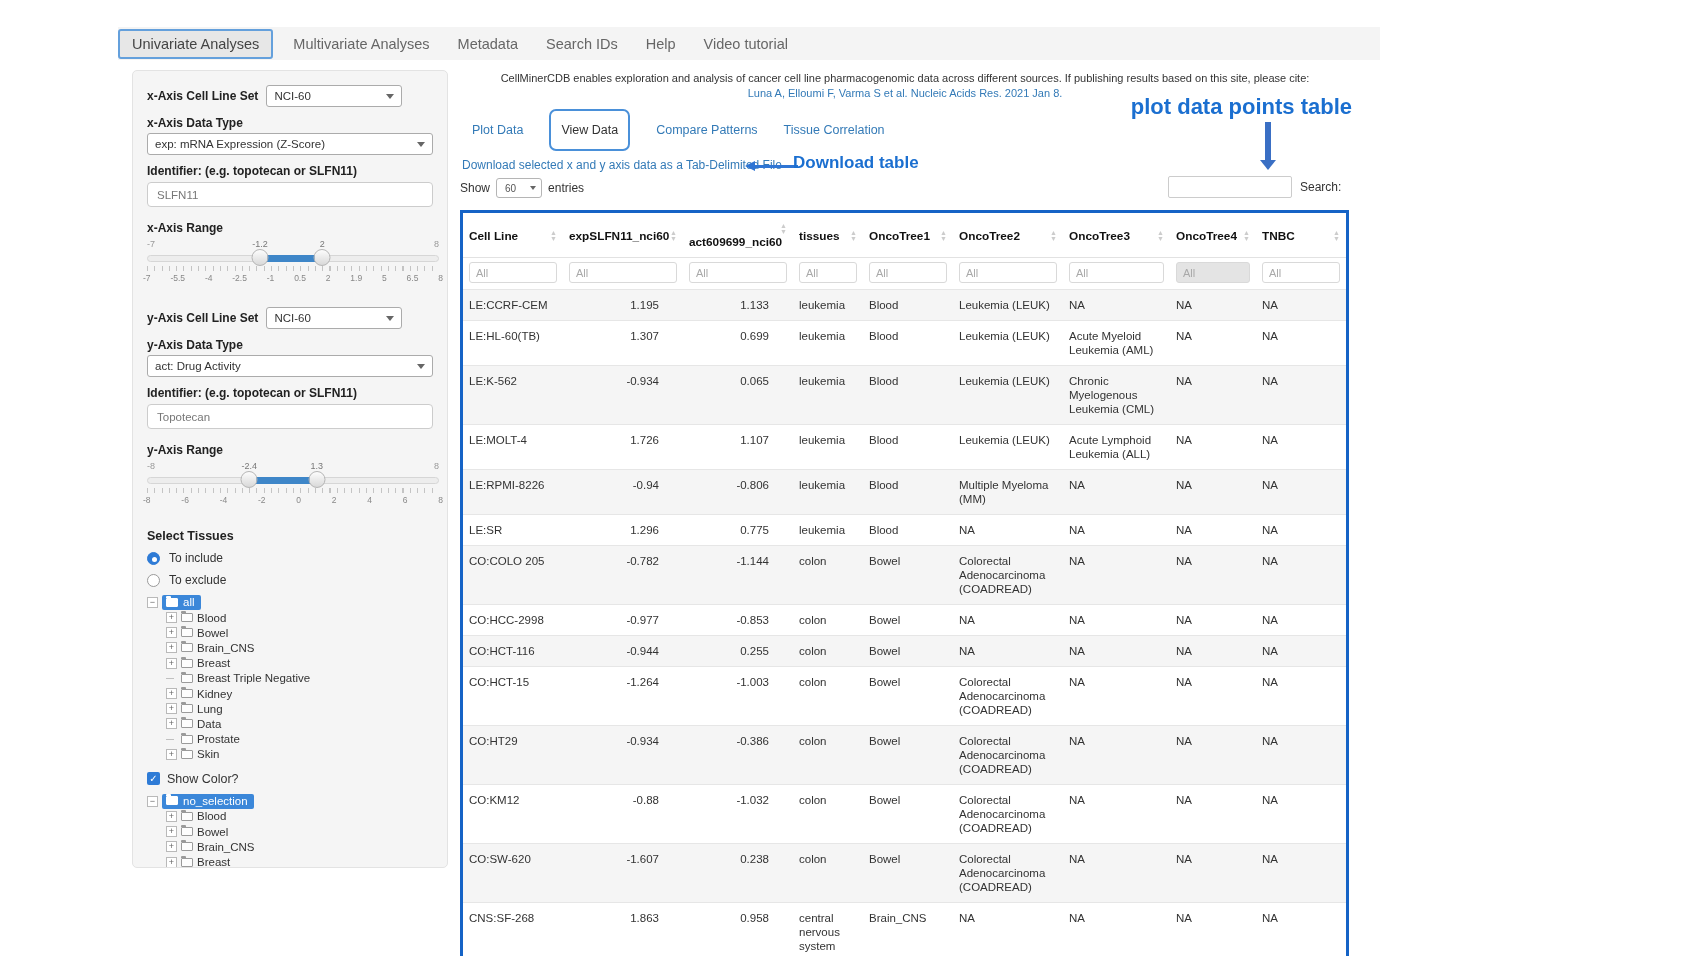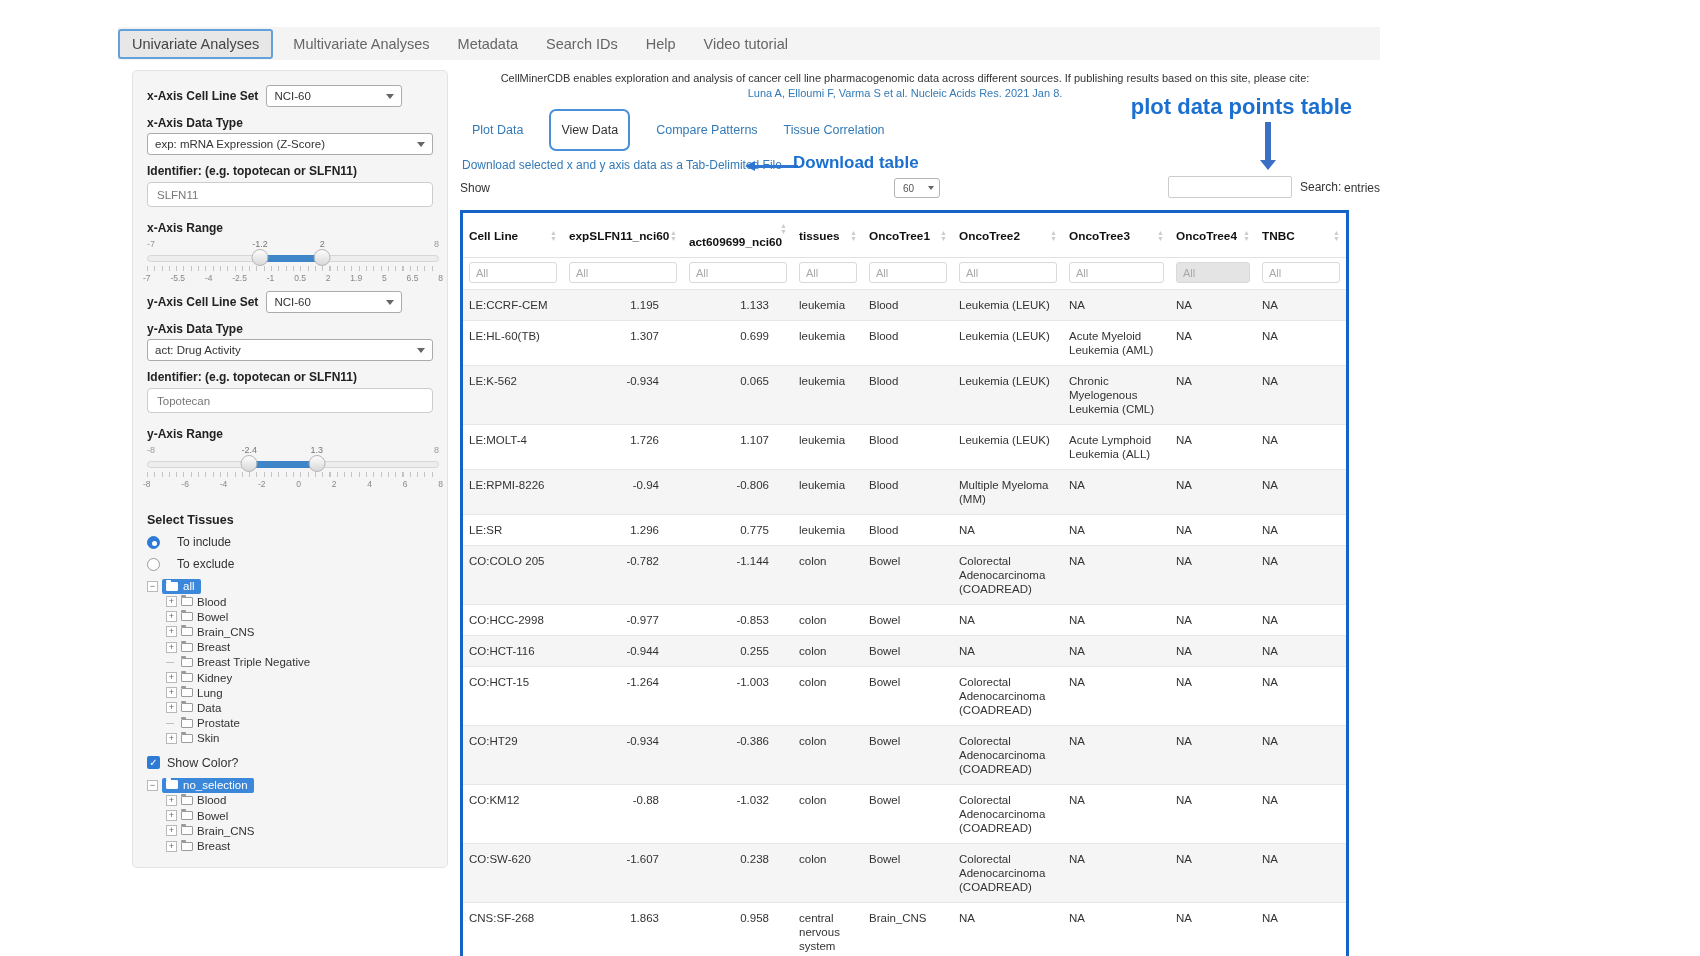--- a/index.html
+++ b/index.html
@@ -26,21 +26,21 @@
   .slider { position:relative; height:52px; margin-top:4px; width:292px; }
   .sl-minmax { position:absolute; top:0; font-size:9px; color:#999; }
   .sl-bubble { position:absolute; top:0; font-size:9px; color:#777; transform:translateX(-50%); }
   .sl-track { position:absolute; top:16px; left:0; right:0; height:7px; background:#ededed; border:1px solid #d6d6d6; border-radius:4px; }
   .sl-bar { position:absolute; top:16px; height:7px; background:#3e86c8; }
   .sl-handle { position:absolute; top:10px; width:17px; height:17px; border-radius:50%; background:linear-gradient(#fdfdfd,#d8d8d8); border:1px solid #b5b5b5; transform:translateX(-50%); cursor:pointer; }
   .sl-ticks { position:absolute; top:27px; left:0; right:0; height:5px; background:repeating-linear-gradient(90deg,#c4c4c4 0 1px,transparent 1px 7.3px); }
   .sl-ticklabels { position:absolute; top:34px; left:-4px; right:-4px; display:flex; justify-content:space-between; font-size:8.5px; color:#888; }
 
   
-  .radio-row { display:flex; align-items:center; gap:17px; margin-top:8px; font-size:12px; cursor:pointer; }
+  .radio-row { display:flex; align-items:center; gap:9px; margin-top:8px; font-size:12px; cursor:pointer; }
   .radio { width:13px; height:13px; border-radius:50%; border:1px solid #9a9a9a; background:#fff; position:relative; }
   .radio.on { border-color:#2e7bd6; background:#2e7bd6; }
   .radio.on::after { content:""; position:absolute; left:4px; top:4px; width:5px; height:5px; background:#fff; border-radius:50%; }
   .chk-row { display:flex; align-items:center; gap:7px; margin-top:10px; font-size:12.5px; cursor:pointer; }
   .chk { width:13px; height:13px; background:#2e7bd6; border-radius:2px; color:#fff; font-size:10px; line-height:13px; text-align:center; }
 
   
   .tree { margin-top:8px; font-size:11.5px; color:#333; }
   .tree-root { display:flex; align-items:center; gap:4px; }
   .expander { width:11px; height:11px; min-width:11px; border:1px solid #b9b9b9; background:#fff; font-size:9px; line-height:9px; text-align:center; color:#666; cursor:pointer; }
@@ -56,21 +56,21 @@
   
   .main { position:absolute; left:460px; top:72px; width:920px; }
   .citation { width:890px; text-align:center; font-size:11px; color:#333; }
   .cite-link { color:#337ab7; font-size:11px; margin-top:3px; text-align:center; width:890px; cursor:pointer; }
   .subtabs { display:flex; align-items:center; gap:26px; margin:10px 0 0 12px; font-size:12.5px; }
   .subtab { color:#337ab7; cursor:pointer; }
   .subtab.boxed { color:#333; border:2px solid #4a90d9; border-radius:7px; padding:12px 10px; }
   .dl-row { margin:7px 0 0 2px; font-size:12px; position:relative; }
   .dl-link { color:#337ab7; cursor:pointer; }
   .controls-row { position:relative; margin-top:6px; height:24px; font-size:12px; }
-  .show-group { display:flex; align-items:center; gap:20px;justify-content:space-between; }
+  .show-group { display:flex; align-items:center; gap:6px; }
   .entries-sel { width:46px; height:20px; border:1px solid #b5b5b5; border-radius:3px; background:#fff; font-size:10px; color:#555; display:flex; align-items:center; padding:0 14px 0 8px; position:relative; cursor:pointer; }
   .entries-sel::after { content:""; position:absolute; right:5px; top:7px; border-left:3.5px solid transparent; border-right:3.5px solid transparent; border-top:4.5px solid #666; }
   .search-input { position:absolute; left:708px; top:-2px; width:124px; height:22px; border:1px solid #ccc; border-radius:2px; background:#fff; }
   .search-label { position:absolute; left:840px; top:2px; font-size:12px; color:#333; }
 
   
   .ann-plot { position:absolute; right:28px; top:22px; font-size:22px; font-weight:bold; color:#1b6fd0; white-space:nowrap; }
   .ann-down-arrow { position:absolute; left:805px; top:50px; width:6px; height:38px; background:#3a6fc4; }
   .ann-down-arrow::after { content:""; position:absolute; left:-5px; top:38px; border-left:8px solid transparent; border-right:8px solid transparent; border-top:10px solid #3a6fc4; }
   .ann-dl-arrow { position:absolute; left:292px; top:7px; width:44px; height:3px; background:#2e75d4; }
@@ -135,21 +135,21 @@
         <span>-1</span>
         <span>0.5</span>
         <span>2</span>
         <span>1.9</span>
         <span>5</span>
         <span>6.5</span>
         <span>8</span>
       </div>
     </div>
 
-  <div class="inline-row" style="margin-top:0">
+  <div class="inline-row" style="margin-top:16px">
     <span class="fld-label">y-Axis Cell Line Set</span>
     <span class="sel small">NCI-60</span>
   </div>
 
   <div class="fld-label">y-Axis Data Type</div>
   <div class="sel full">act: Drug Activity</div>
 
   <div class="fld-label">Identifier: (e.g. topotecan or SLFN11)</div>
   <div class="txt-input">Topotecan</div>
 

